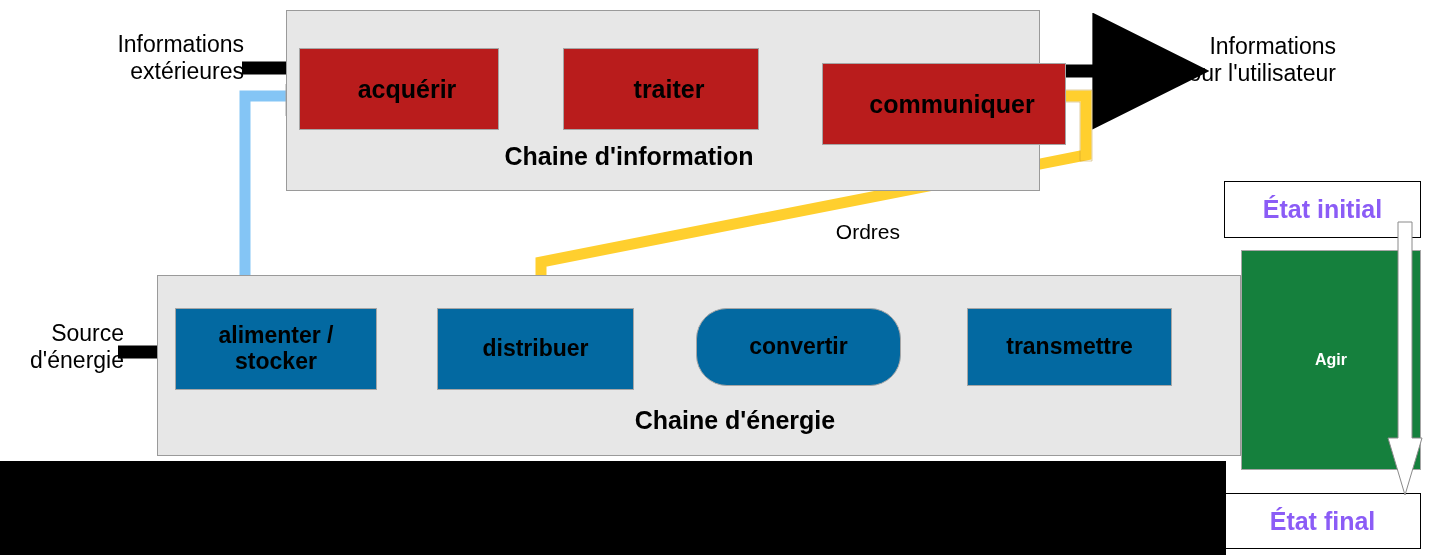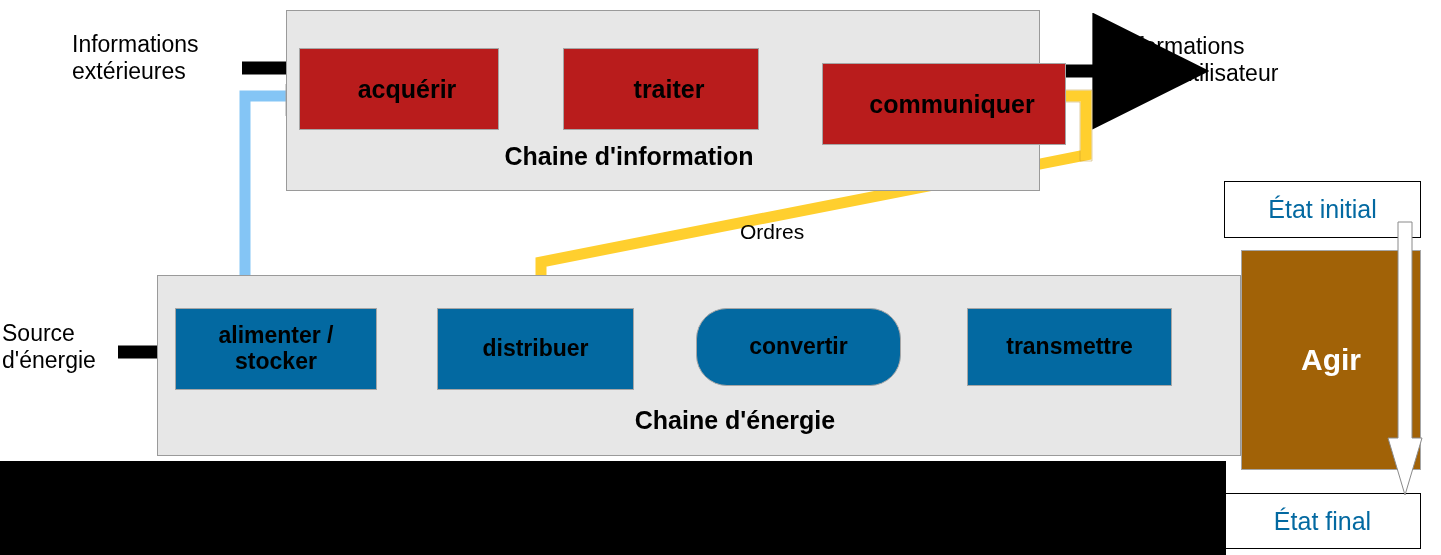--- a/index.html
+++ b/index.html
@@ -16,31 +16,31 @@
   
   .pbox{box-sizing:border-box;display:flex;align-items:center;justify-content:center;
         text-align:center;font-weight:bold;color:#000;line-height:1.12;
         border:1px solid #a6a6a6;}
   .pbox.info{background:#b91c1c;font-size:25px;padding-left:16px;}
   .pbox.energy{background:#0369a1;font-size:23px;}
 
   .panel-title{font-weight:bold;font-size:25px;color:#000;text-align:center;white-space:nowrap;}
 
   
-  .lbl{font-size:23px;color:#000;line-height:1.17;text-align:left;white-space:pre-line;}
+  .lbl{font-size:23px;color:#000;line-height:1.17;text-align:right;white-space:pre-line;}
   .lbl.sm{font-size:21px;}
 
   
   .statebox{box-sizing:border-box;background:#ffffff;border:1px solid #000;
             display:flex;align-items:center;justify-content:center;
-            font-size:25px;color:#0369a1;}
+            font-size:25px;color:#8b5cf6;font-weight:bold;}
 
-  .agirbox{box-sizing:border-box;background:#a16207;border:1px solid #a6a6a6;
+  .agirbox{box-sizing:border-box;background:#15803d;border:1px solid #a6a6a6;
            display:flex;align-items:center;justify-content:center;
-           color:#ffffff;font-weight:bold;font-size:30px;}
+           color:#ffffff;font-weight:bold;font-size:16px;}
 
   .blackbar{background:#000000;}
 
   svg{position:absolute;left:0;top:0;overflow:visible;}
 </style>
 </head>
 <body>
 
 <div id="stage">
 

